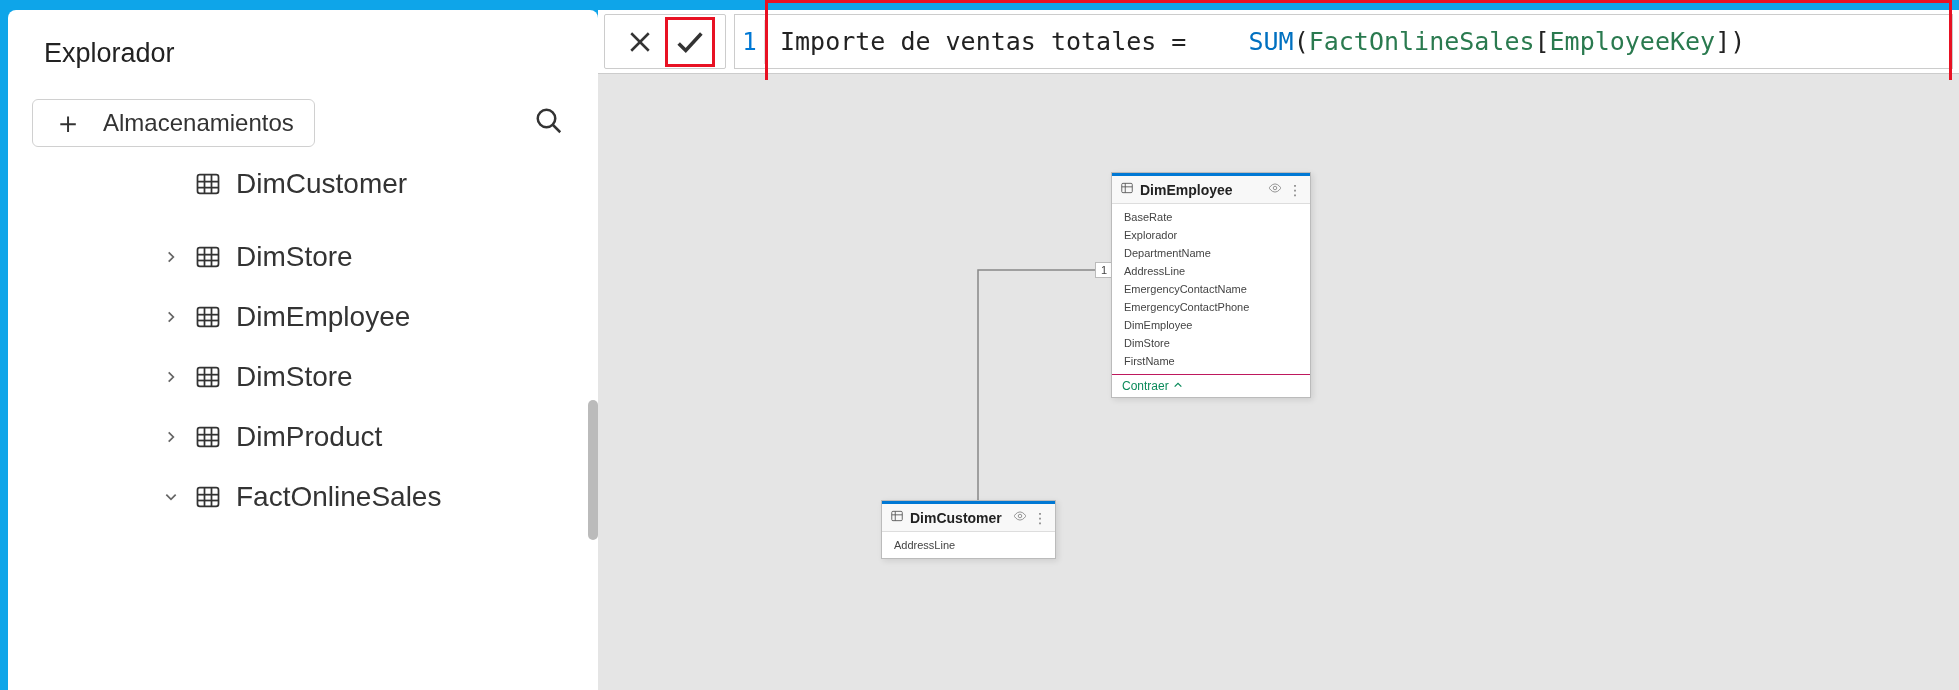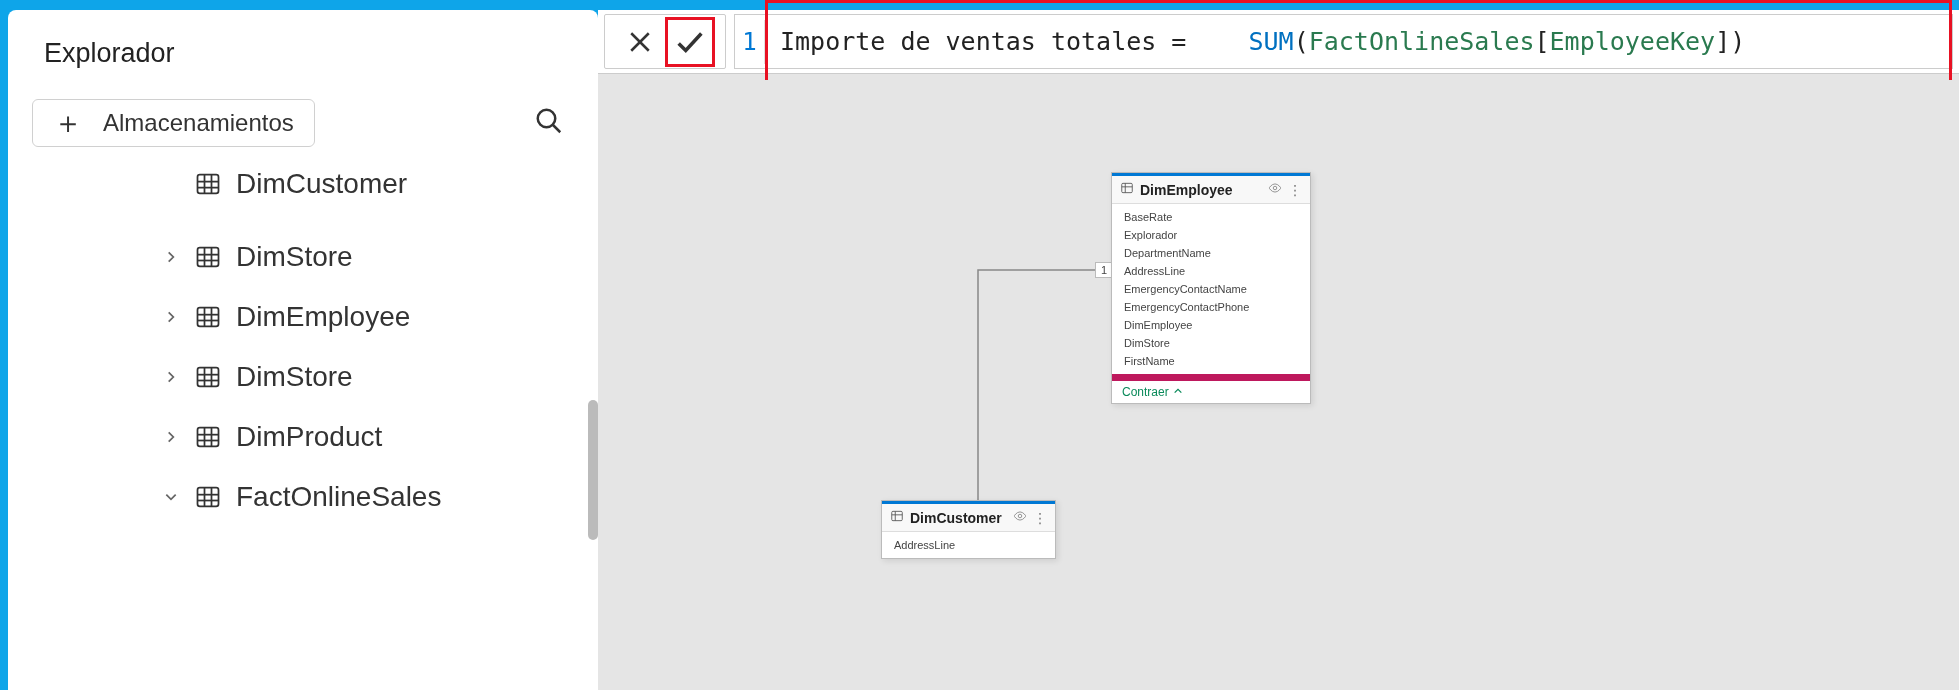--- a/index.html
+++ b/index.html
@@ -211,21 +211,21 @@
     }
     .tfields {
       padding: 4px 0;
     }
     .tfield {
       padding: 3px 12px;
       color: #444;
       font-size: 11px;
     }
     .tfoot {
-      border-top: 7px solid #be185d;
+      border-top: 1px solid #be185d;
       padding: 4px 10px;
       font-size: 12px;
       color: #0a8a5a;
       display: flex;
       align-items: center;
       gap: 4px;
     }
     .rel-label {
       position: absolute;
       background: #fff;

